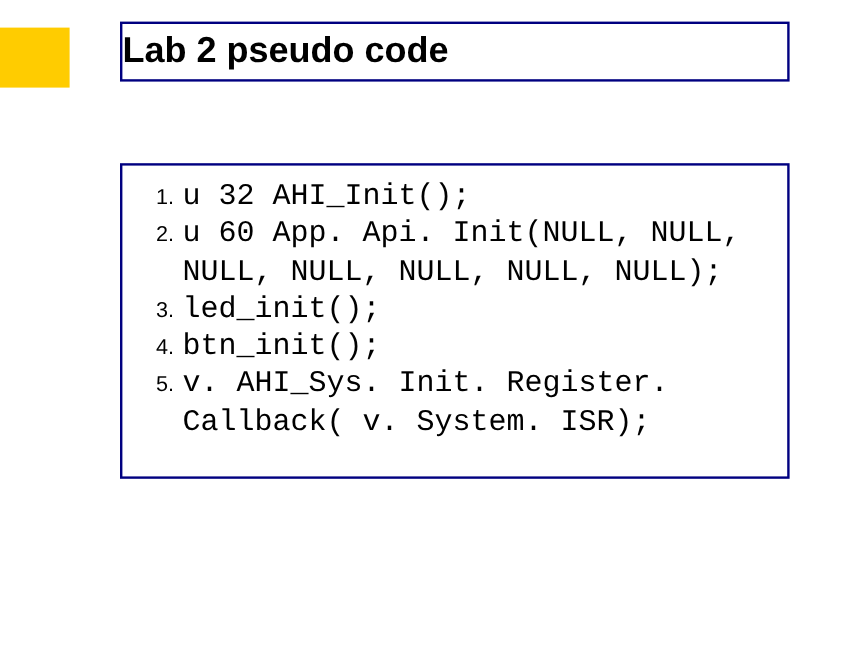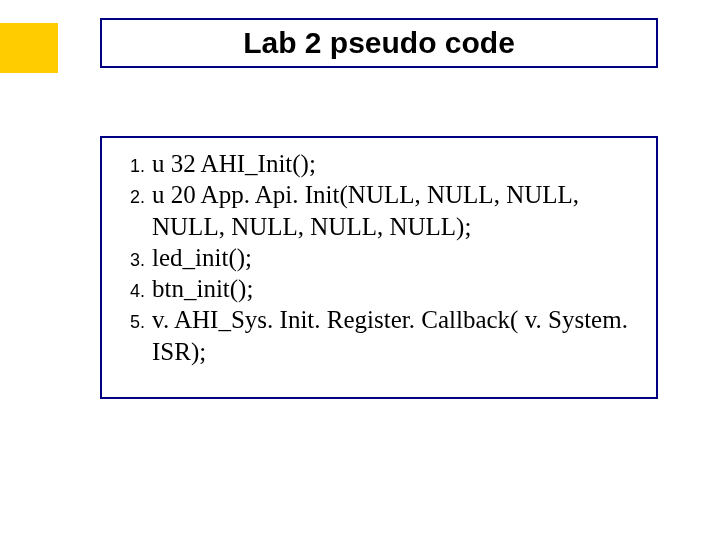--- a/index.html
+++ b/index.html
@@ -27,41 +27,40 @@
   }
   .title-box {
     position: absolute;
     left: 100px;
     top: 18px;
     width: 558px;
     height: 50px;
     border: 2px solid #000080;
     display: flex;
     align-items: center;
-    justify-content: center;
     box-sizing: border-box;
   }
   .title-text {
     font-size: 30px;
     font-weight: bold;
     color: #000000;
   }
   .content-box {
     position: absolute;
     left: 100px;
     top: 136px;
     width: 558px;
     border: 2px solid #000080;
     box-sizing: border-box;
     padding: 10px 14px 30px 14px;
   }
   ol.code-list {
     margin: 0;
     padding-left: 34px;
-    font-family: Liberation Serif, serif;
+    font-family: Liberation Mono, monospace;
     font-size: 25px;
     line-height: 1.25;
     color: #000000;
   }
   ol.code-list li {
     padding-left: 2px;
   }
   ol.code-list li::marker {
     font-family: Arial, Helvetica, sans-serif;
     font-size: 18px;
@@ -76,20 +75,20 @@
 
   <div class="accent-bar"></div>
 
   <div class="title-box">
     <span class="title-text">Lab 2 pseudo code</span>
   </div>
 
   <div class="content-box">
     <ol class="code-list">
       <li>u 32 AHI_Init();</li>
-      <li>u 20 App. Api. Init(NULL, NULL, NULL, NULL, NULL, NULL, NULL);</li>
+      <li>u 60 App. Api. Init(NULL, NULL, NULL, NULL, NULL, NULL, NULL);</li>
       <li>led_init();</li>
       <li>btn_init();</li>
       <li>v. AHI_Sys. Init. Register. Callback( v. System. ISR);</li>
     </ol>
   </div>
 
 </div>
 
 </body></html>

